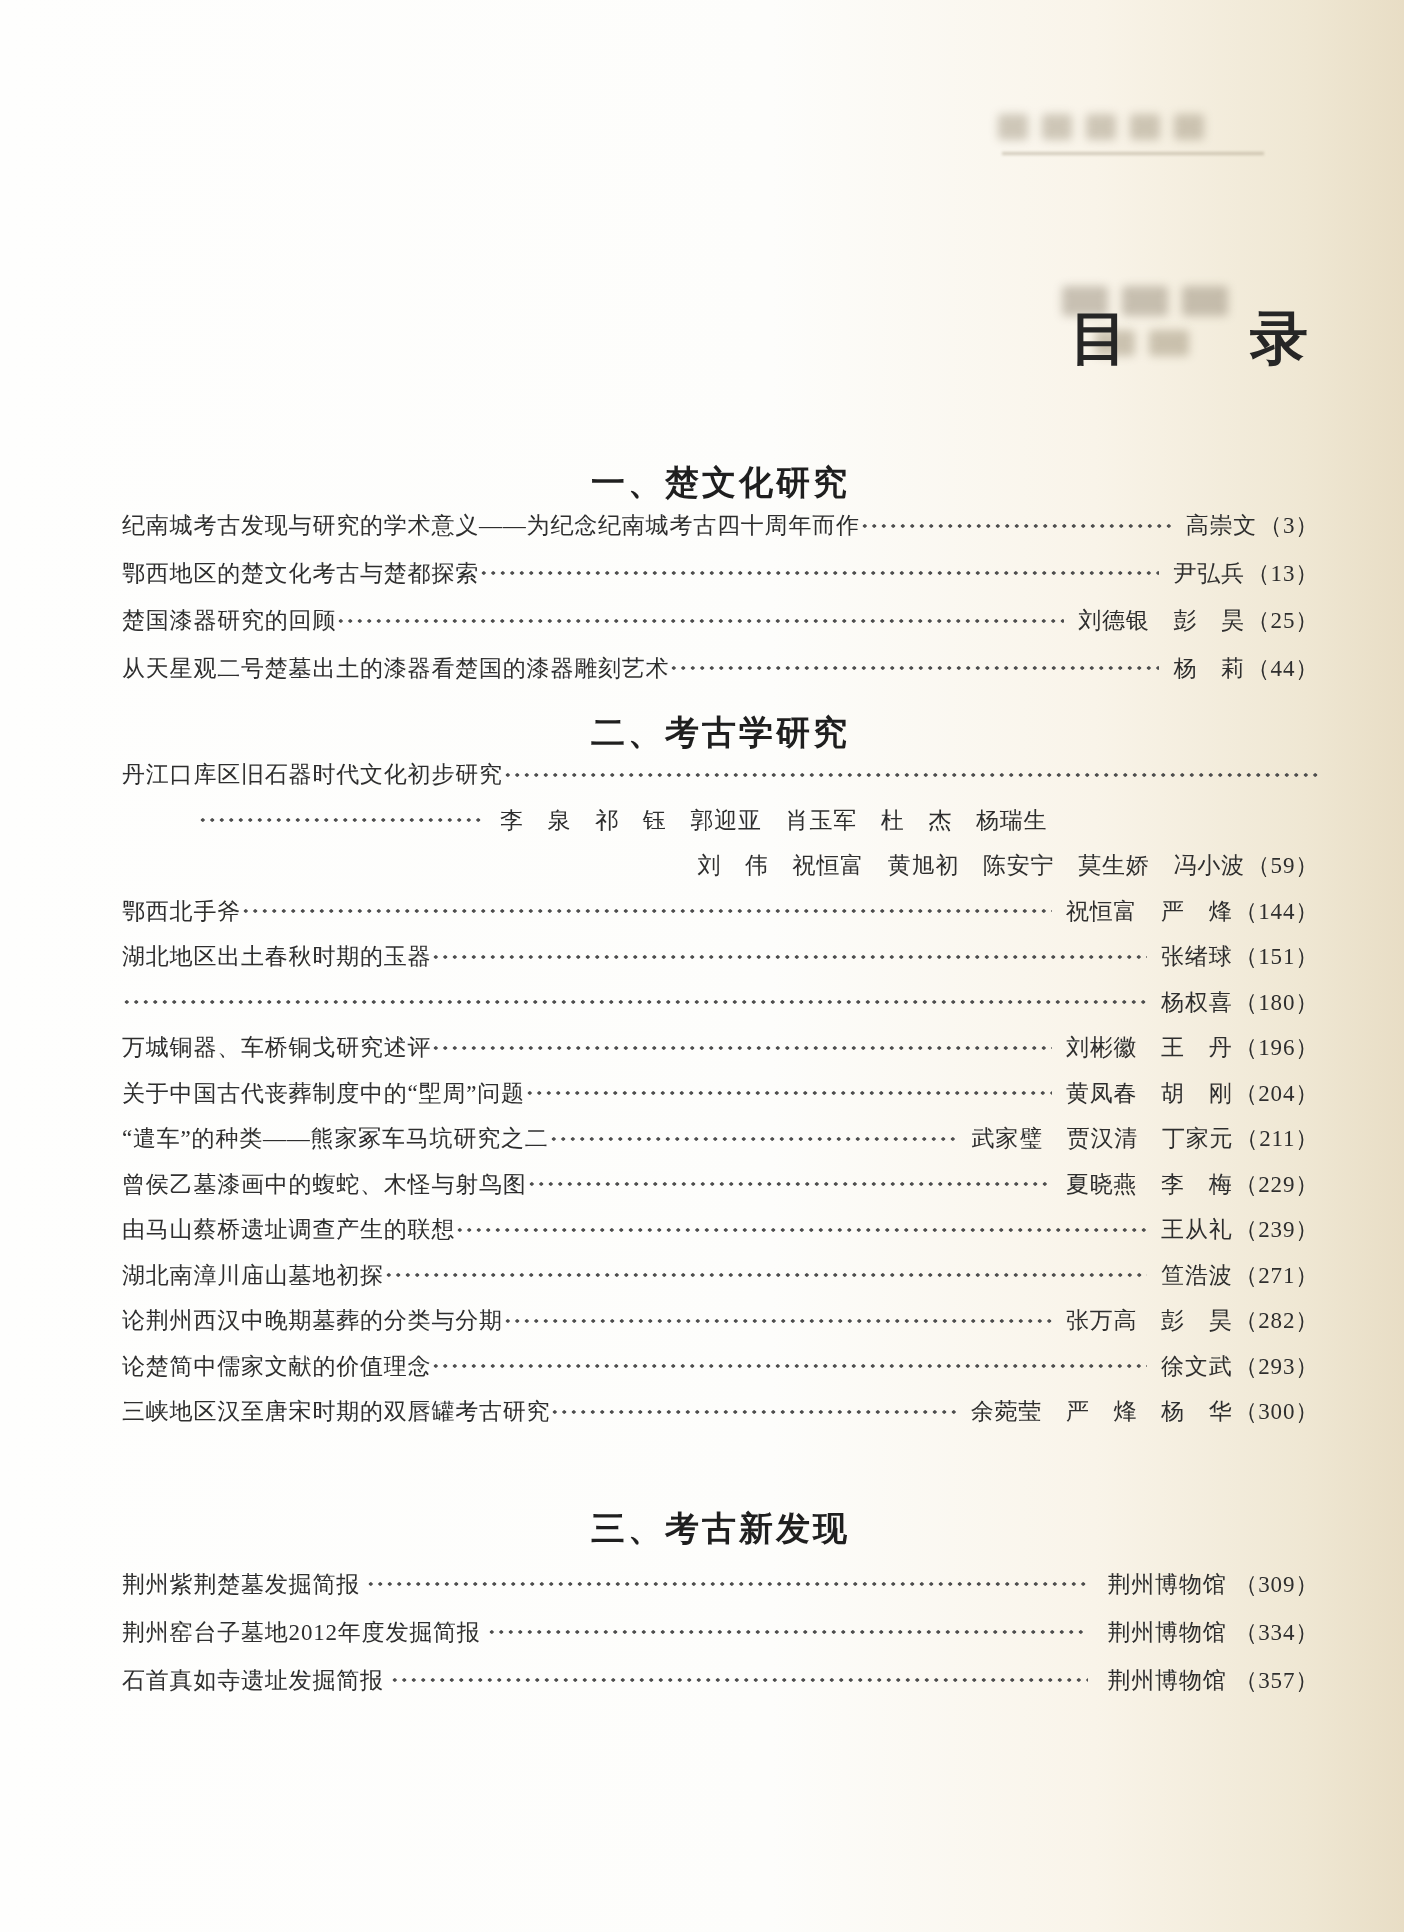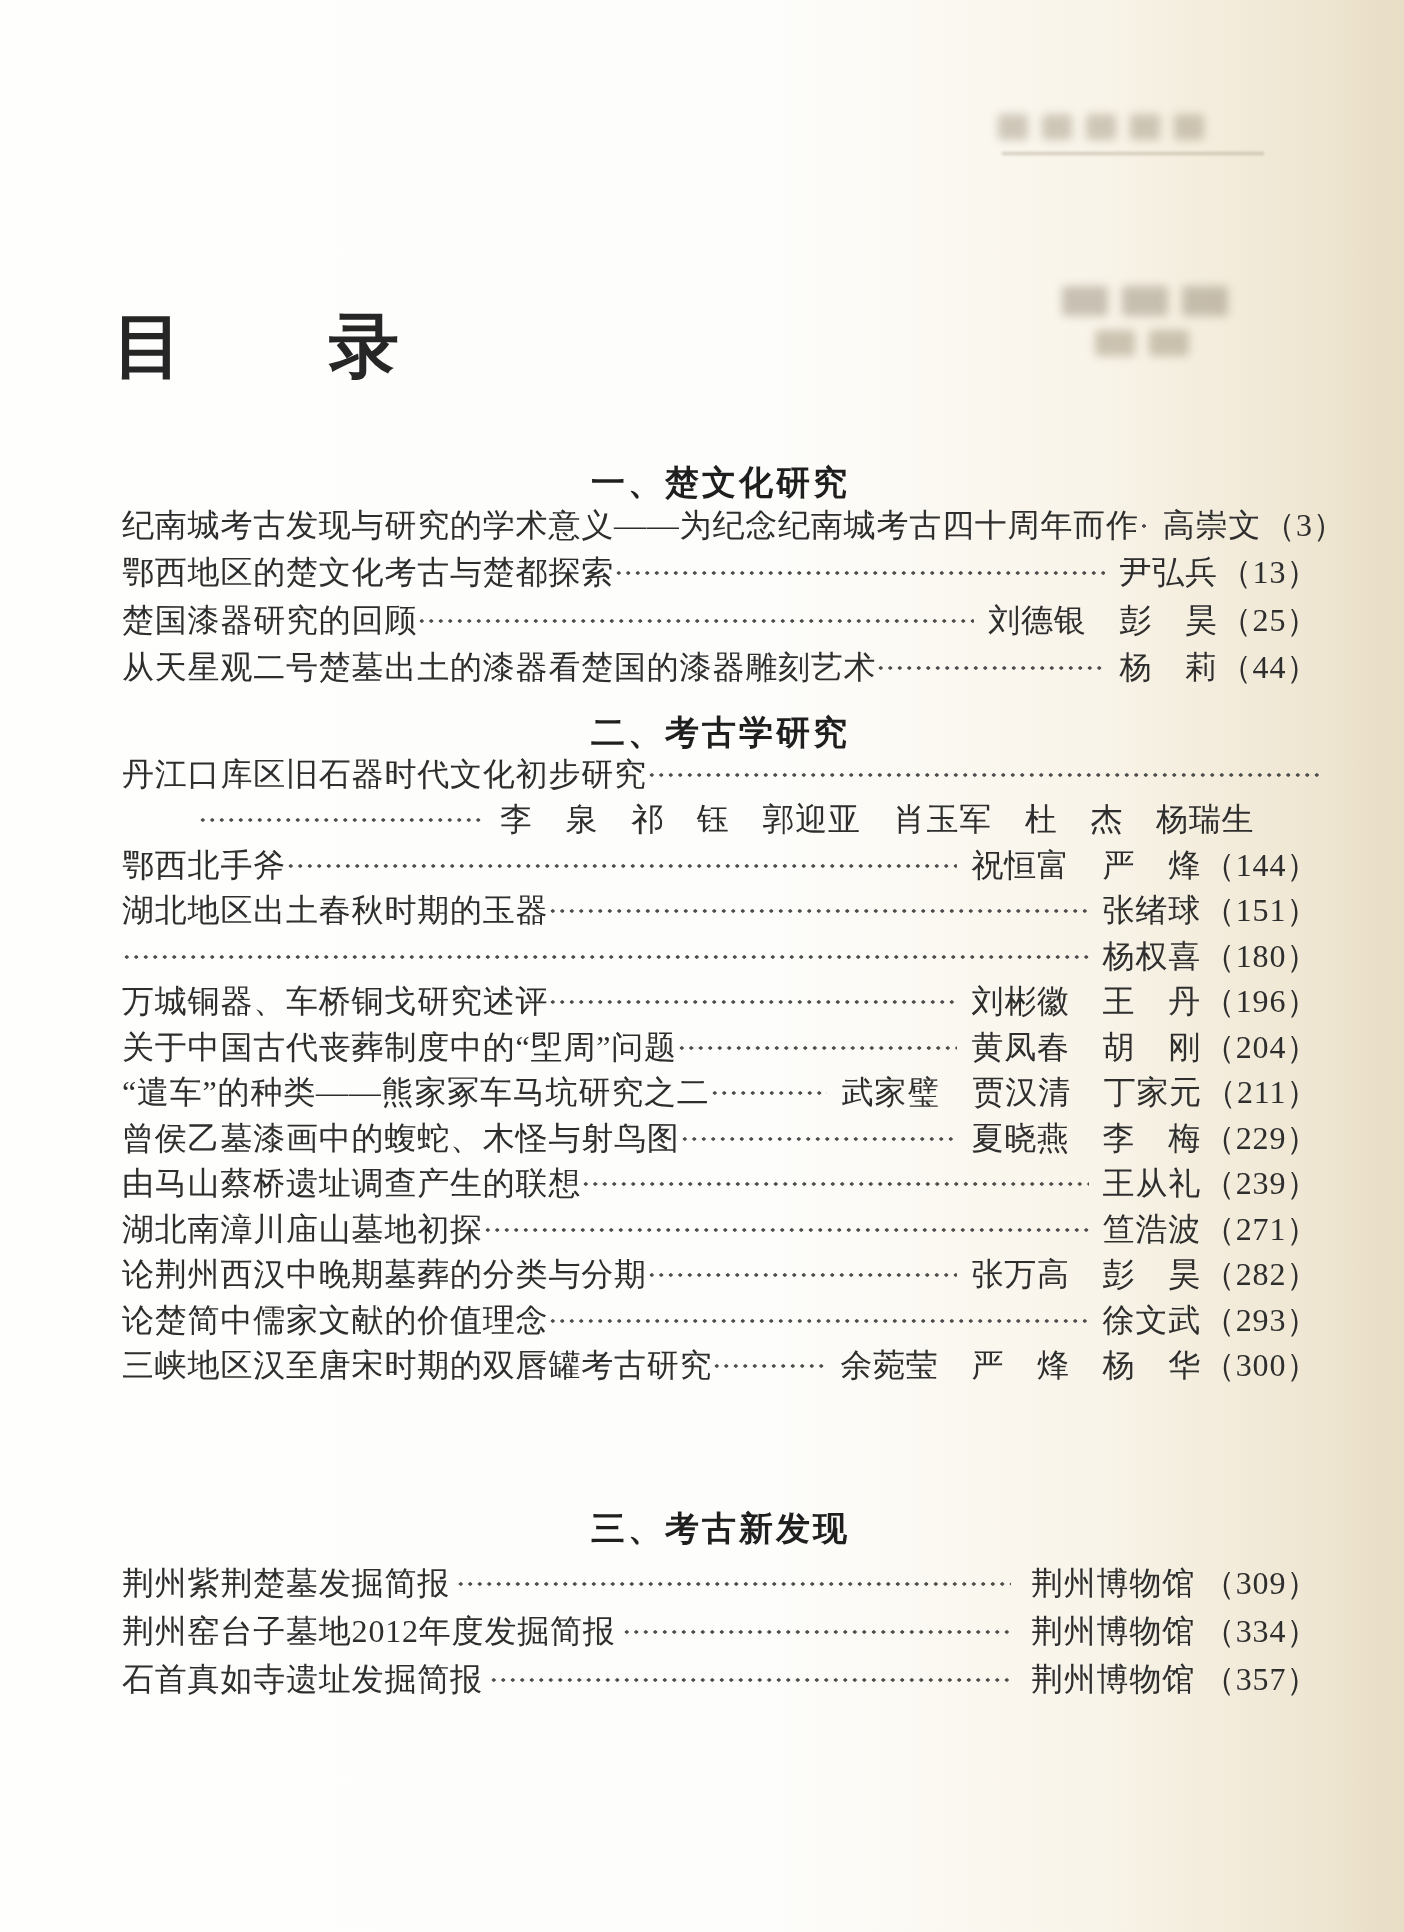--- a/index.html
+++ b/index.html
@@ -20,41 +20,41 @@
   .bleed-a i{width:30px;height:26px;}
   .bleed-line{position:absolute;top:152px;left:1002px;width:262px;height:3px;background:#a79c85;filter:blur(1.5px);opacity:.5;}
   .bleed-b{top:286px;left:1062px;}
   .bleed-b i{width:46px;height:30px;background:#8d8univ univ univ;}
   .bleed-b i{background:#8d8270;}
   .bleed-c{top:330px;left:1095px;}
   .bleed-c i{width:40px;height:26px;background:#95896f;}
 
   .page-title{
     position:absolute;top:300px;left:113px;width:1197px;
-    margin:0;text-align:left;
-    font-size:70px;font-weight:bold;letter-spacing:2px;
+    margin:0;text-align:right;
+    font-size:58px;font-weight:bold;letter-spacing:2px;
     color:#262626;white-space:pre;
   }
   .toc-section{position:absolute;left:122px;width:1197px;}
   .s0{top:462px;}
   .s1{top:712px;}
   .s2{top:1508px;}
   .section-heading{
     margin:0;text-align:center;
     font-family:"Liberation Sans","DejaVu Sans",sans-serif;
     font-size:34px;font-weight:600;letter-spacing:3px;
     line-height:40px;color:#1f1f1f;
   }
   .rows{margin-top:0;}
   .s0 .rows{margin-top:0px;}
   .s1 .rows{}
   .s2 .rows{margin-top:12px;}
   .row{
     display:flex;align-items:center;
-    font-size:32px;letter-spacing:0.8px;
+    font-size:23px;letter-spacing:0.8px;
     white-space:nowrap;
   }
   .s0 .row{height:47.5px;}
   .s1 .row{height:45.5px;}
   .s2 .row{height:48px;gap:6px;}
   .entry-title{flex:0 0 auto;}
   .leader{
     flex:1 1 auto;min-width:10px;height:30px;align-self:center;
     background-image:radial-gradient(circle,#4d4d4d 1.5px,rgba(0,0,0,0) 1.9px);
     background-size:9.5px 30px;background-repeat:repeat-x;background-position:left center;
@@ -126,20 +126,24 @@
         <h2 class="section-heading">二、考古学研究</h2>
         <div class="rows">
           <div class="row normal">
             <span class="entry-title">丹江口库区旧石器时代文化初步研究</span>
             <span class="leader"></span>
           </div>
           <div class="row continuation">
             <span class="leader"></span>
             <span class="authors">李　泉　祁　钰　郭迎亚　肖玉军　杜　杰　杨瑞生</span>
           </div>
+          <div class="row authors-right">
+            <span class="authors">刘　伟　祝恒富　黄旭初　陈安宁　莫生娇　冯小波</span>
+            <span class="page-number">（59）</span>
+          </div>
           <div class="row normal">
             <span class="entry-title">鄂西北手斧</span>
             <span class="leader"></span>
             <span class="authors">祝恒富　严　烽</span>
             <span class="page-number">（144）</span>
           </div>
           <div class="row normal">
             <span class="entry-title">湖北地区出土春秋时期的玉器</span>
             <span class="leader"></span>
             <span class="authors">张绪球</span>

